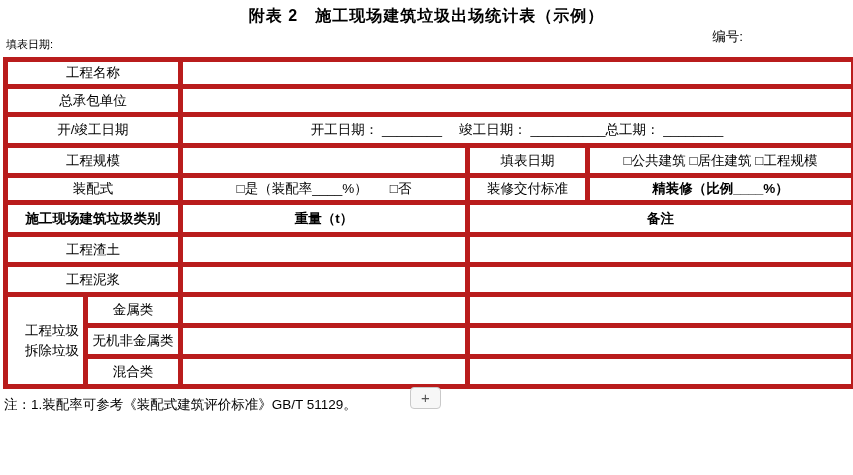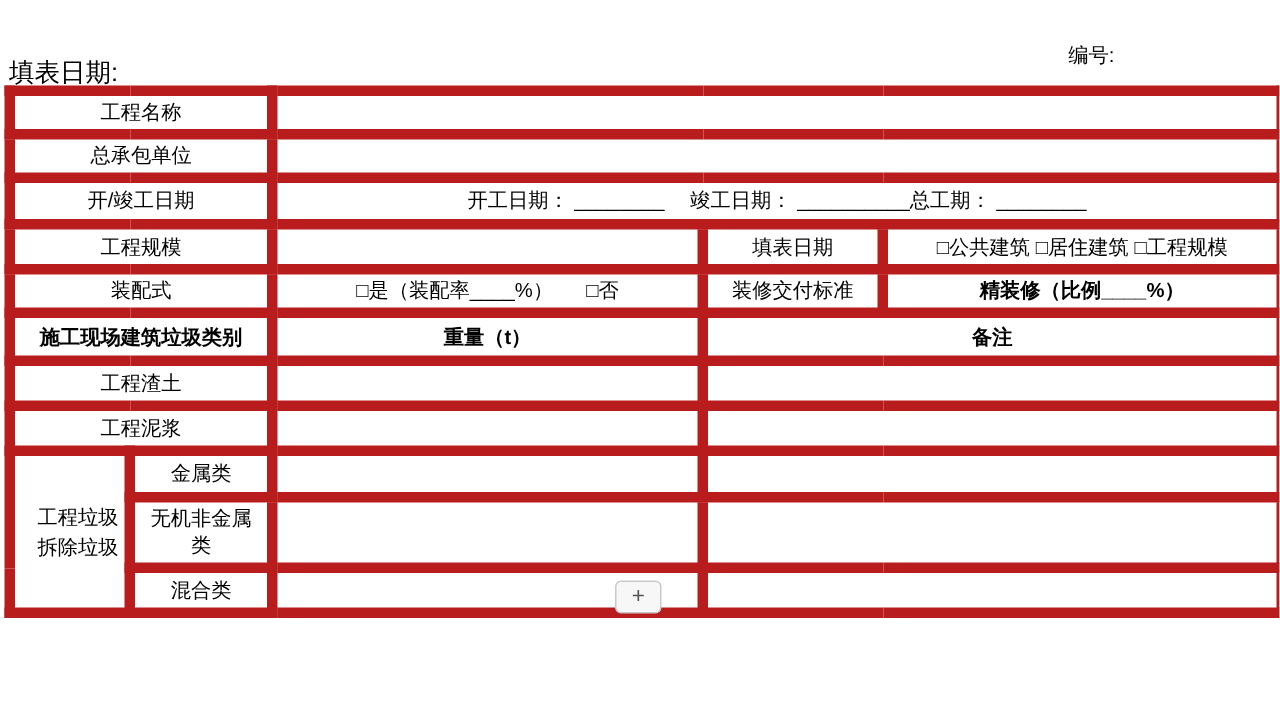--- a/index.html
+++ b/index.html
@@ -2,26 +2,26 @@
 <html><head>
 <meta charset="utf-8">
 <style>
   * { box-sizing: border-box; margin: 0; padding: 0; }
   html,body { background:#fff; }
   body { font-family: "Liberation Sans", "DejaVu Sans", sans-serif; color:#000; }
   .page { position:relative; width:853px; height:475px; background:#fff; overflow:hidden; }
 
   .title { position:absolute; top:6px; left:0; width:100%; text-align:center;
            font-size:16px; font-weight:bold; letter-spacing:1px; white-space:pre; }
-  .fill-date { position:absolute; top:37px; left:6px; font-size:17px; }
+  .fill-date { position:absolute; top:37px; left:6px; font-size:11px; }
   .doc-number { position:absolute; top:28px; right:110px; font-size:13.5px; }
 
   table.form { position:absolute; top:57px; left:3px; width:848px;
                border-collapse:collapse; table-layout:fixed; }
-  table.form td { border:7px solid #b91c1c; font-size:13.5px; padding:2px 4px;
+  table.form td { border:5px solid #b91c1c; font-size:13.5px; padding:2px 4px;
                   overflow:hidden; vertical-align:middle; }
   table.form { border:1.5px solid #000; }
   td.lbl { text-align:center; }
   td.val { text-align:center; padding-left:7px; white-space:pre; }
   td.bold { font-weight:bold; }
   .group-lbl { text-align:right; line-height:1.45; }
   .no-gap { margin-left:22px; }
 
   .add-btn { position:absolute; top:387px; left:410px; width:31px; height:22px;
              background:#f7f7f7; border:1px solid #c9c9c9; border-radius:4px;
@@ -30,20 +30,21 @@
 
   .notes { position:absolute; top:397px; left:4px; font-size:13.5px; line-height:1.25; }
   .notes .line { margin-bottom:13px; white-space:pre; }
   .notes .indent { padding-left:37px; }
 </style>
 </head>
 <body>
 
 <div class="page">
 
+  <div class="title">附表 2　施工现场建筑垃圾出场统计表（示例）</div>
   <div class="fill-date">填表日期:</div>
   <div class="doc-number">编号:</div>
 
   <table class="form">
     <colgroup>
       <col style="width:80px">
         <col style="width:95px">
         <col style="width:287px">
       <col style="width:120px">
         <col style="width:266px">
@@ -106,15 +107,16 @@
       <td class="lbl">混合类</td>
       <td class="val"></td>
       <td class="val" colspan="2"></td>
     </tr>
   </tbody>
     </table>
 
   <div class="add-btn">+</div>
 
   <div class="notes">
+    <div class="line"><span>注：</span><span>1.装配率可参考《装配式建筑评价标准》GB/T 51129。</span></div>
   </div>
 
 </div>
 
 </body></html>

